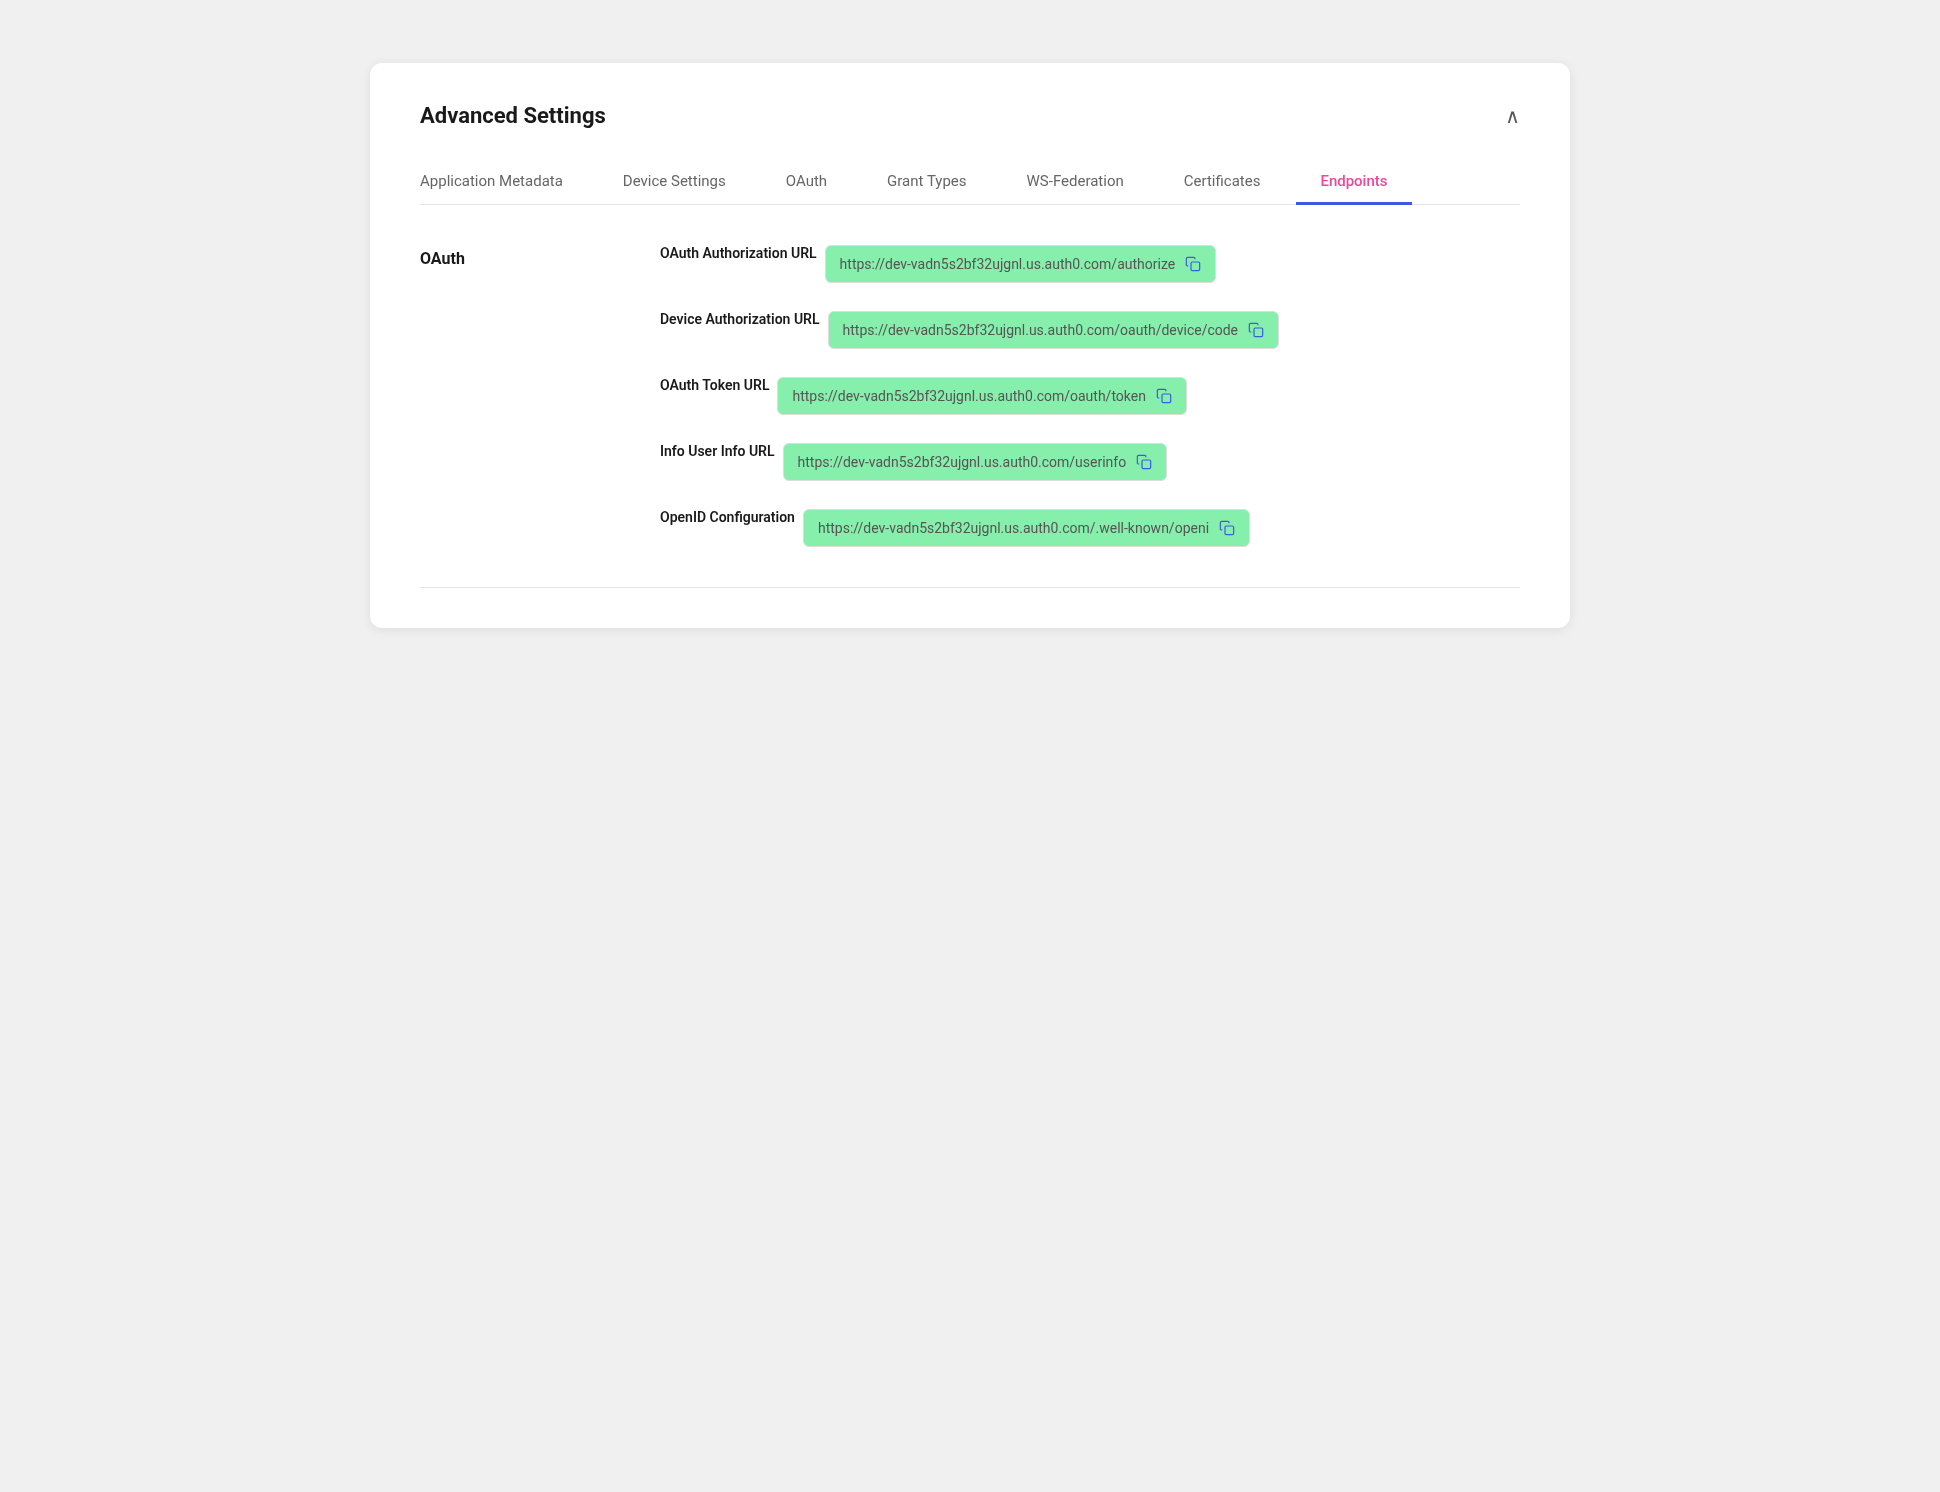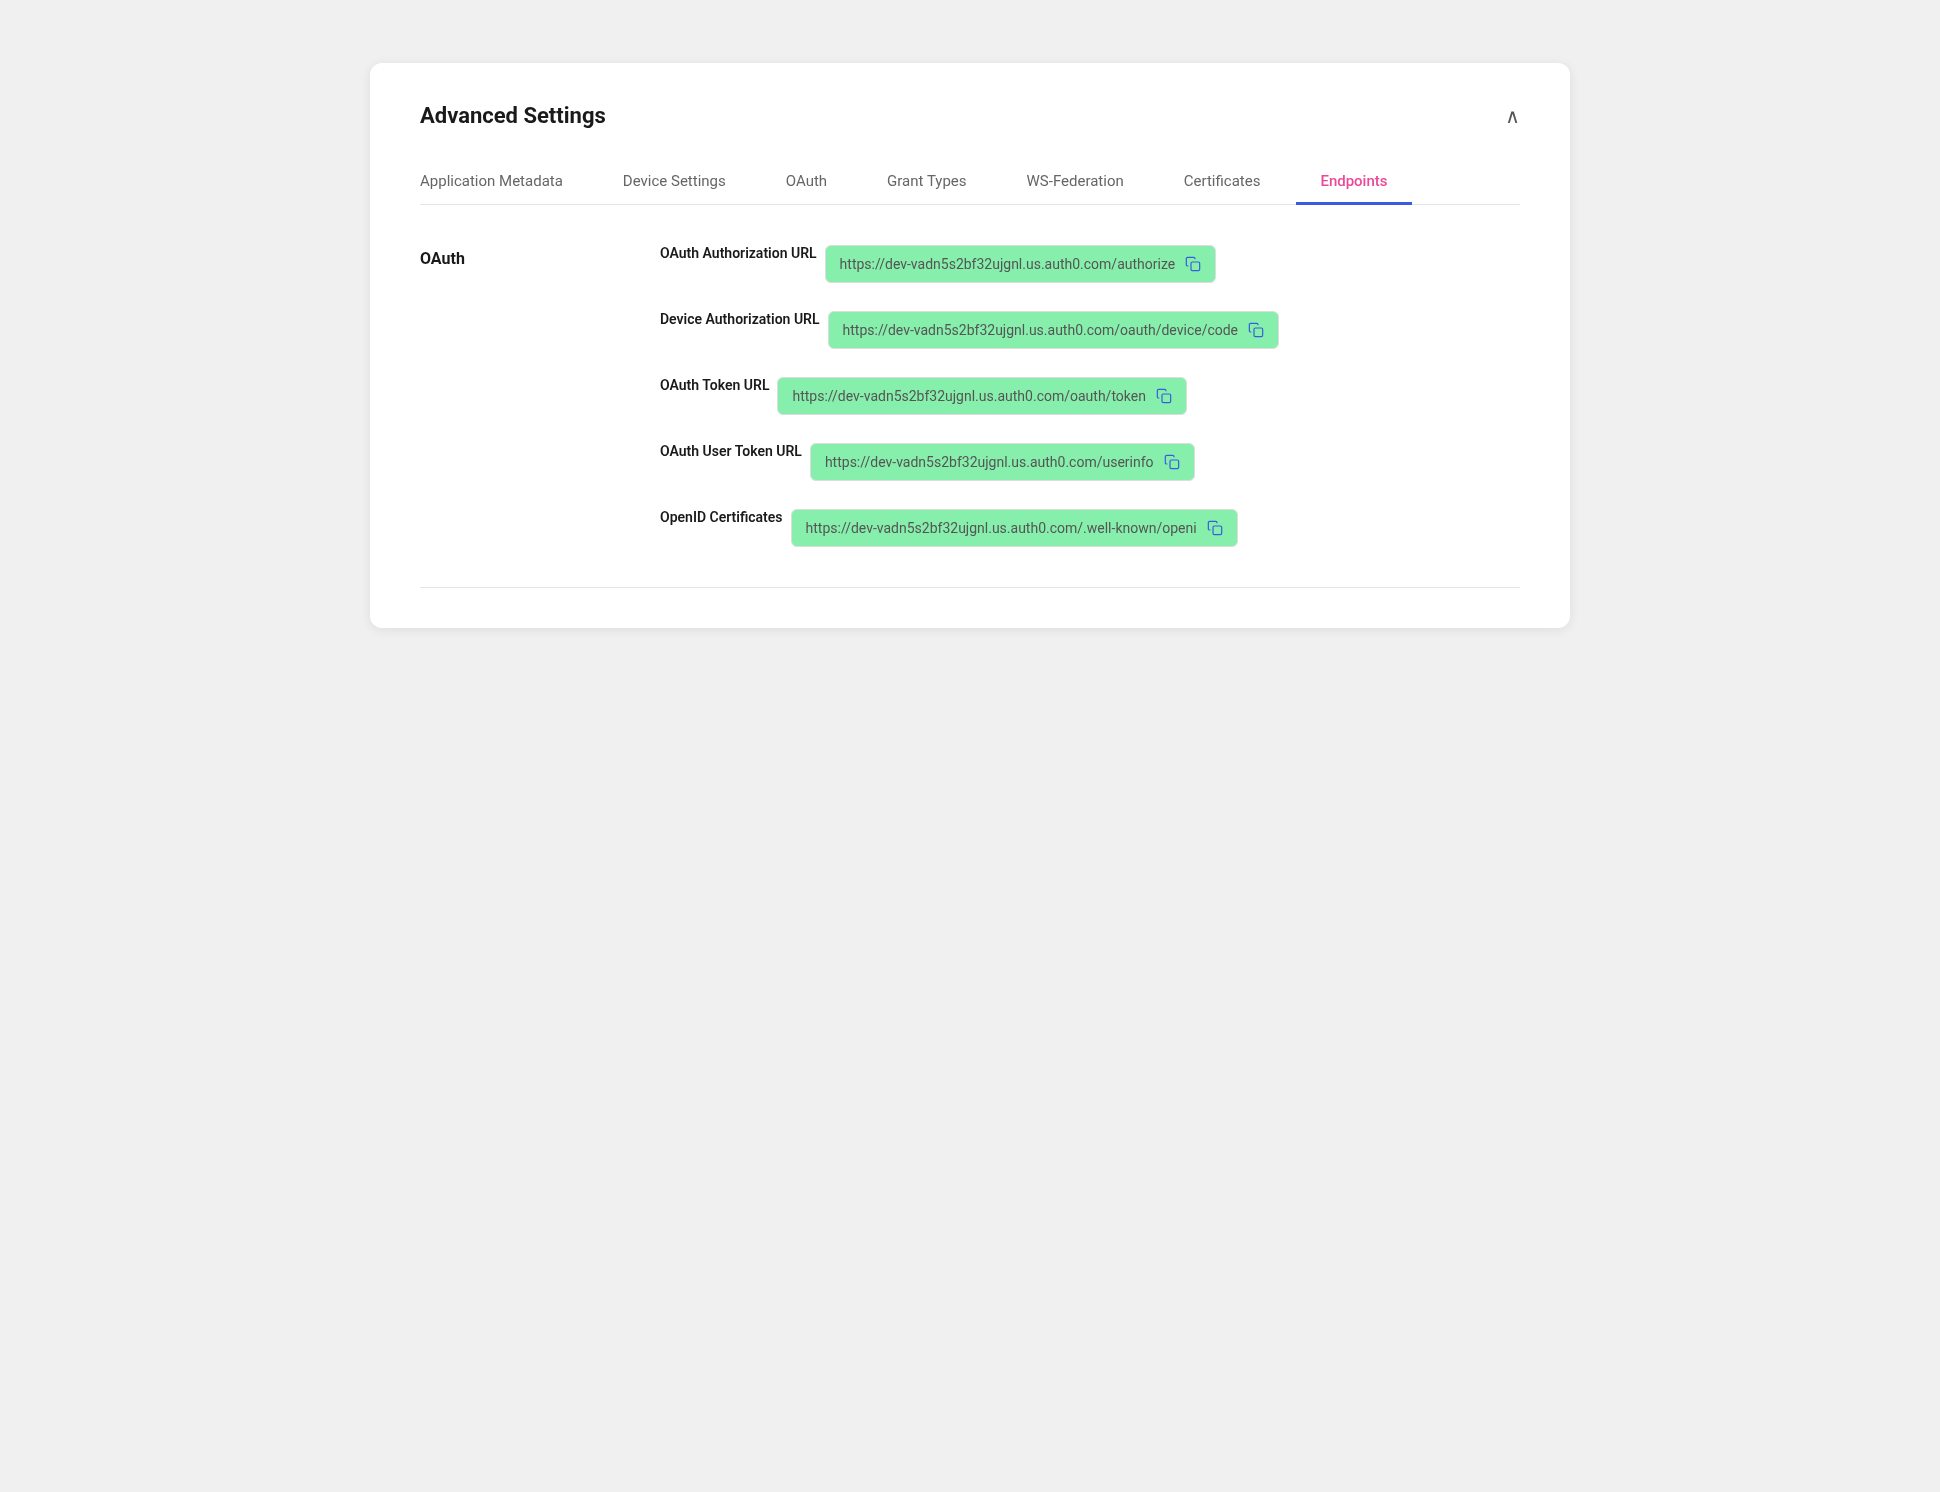--- a/index.html
+++ b/index.html
@@ -204,33 +204,33 @@
             <div class="field-input-text">https://dev-vadn5s2bf32ujgnl.us.auth0.com/oauth/token</div>
             <div class="copy-icon">
               <svg viewBox="0 0 24 24" xmlns="http://www.w3.org/2000/svg">
       <rect x="9" y="9" width="13" height="13" rx="2" ry="2"></rect>
       <path d="M5 15H4a2 2 0 0 1-2-2V4a2 2 0 0 1 2-2h9a2 2 0 0 1 2 2v1"></path>
     </svg>
             </div>
           </div>
         </div>
         <div class="field-group">
-          <div class="field-label">OAuth User Token URL</div>
+          <div class="field-label">Info User Info URL</div>
           <div class="field-input-wrapper">
             <div class="field-input-text">https://dev-vadn5s2bf32ujgnl.us.auth0.com/userinfo</div>
             <div class="copy-icon">
               <svg viewBox="0 0 24 24" xmlns="http://www.w3.org/2000/svg">
       <rect x="9" y="9" width="13" height="13" rx="2" ry="2"></rect>
       <path d="M5 15H4a2 2 0 0 1-2-2V4a2 2 0 0 1 2-2h9a2 2 0 0 1 2 2v1"></path>
     </svg>
             </div>
           </div>
         </div>
         <div class="field-group">
-          <div class="field-label">OpenID Certificates</div>
+          <div class="field-label">OpenID Configuration</div>
           <div class="field-input-wrapper">
             <div class="field-input-text">https://dev-vadn5s2bf32ujgnl.us.auth0.com/.well-known/openi</div>
             <div class="copy-icon">
               <svg viewBox="0 0 24 24" xmlns="http://www.w3.org/2000/svg">
       <rect x="9" y="9" width="13" height="13" rx="2" ry="2"></rect>
       <path d="M5 15H4a2 2 0 0 1-2-2V4a2 2 0 0 1 2-2h9a2 2 0 0 1 2 2v1"></path>
     </svg>
             </div>
           </div>
         </div>

